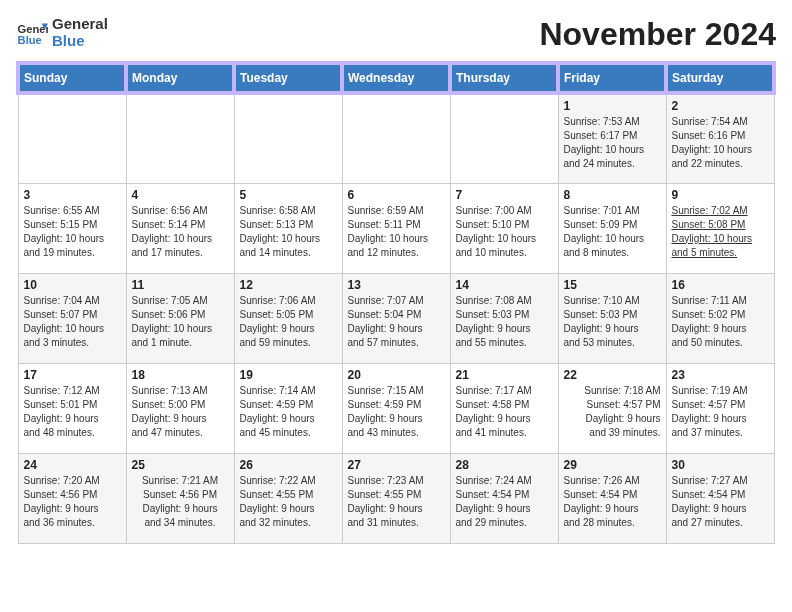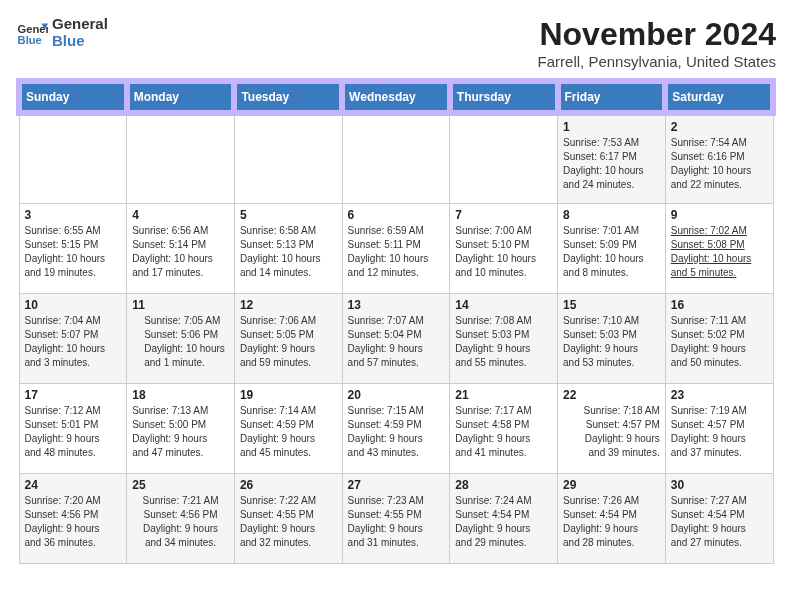--- a/index.html
+++ b/index.html
@@ -43,21 +43,21 @@
       border-collapse: collapse;
       table-layout: fixed;
     }
     thead th {
       background-color: #3a7abf;
       color: #fff;
       font-size: 12px;
       font-weight: bold;
       padding: 6px 4px;
       text-align: left;
-      border: 6px solid #c4b5fd;
+      border: 4px solid #c4b5fd;
     }
     tbody td {
       vertical-align: top;
       border: 1px solid #ccc;
       padding: 4px 5px;
       font-size: 10.5px;
       color: #333;
       height: 90px;
       background: #fff;
     }
@@ -90,21 +90,20 @@
       <text x="2" y="34" font-size="14" font-weight="bold" fill="#3a7abf">Blue</text>
       <polygon points="32,8 40,8 36,16" fill="#3a7abf"></polygon>
     </svg>
     <div style="line-height:1.1;">
       <div style="font-size:15px;font-weight:bold;color:#333;">General</div>
       <div style="font-size:15px;font-weight:bold;color:#3a7abf;">Blue</div>
     </div>
   </div>
   <div class="title-area">
     <div class="month-title">November 2024</div>
-    <div class="location">Farrell, Pennsylvania, United States</div>
   </div>
 </div>
 
 <table>
   <thead>
     <tr>
     <th>Sunday</th>
         <th>Monday</th>
         <th>Tuesday</th>
         <th>Wednesday</th>
@@ -189,21 +188,21 @@
       <tr>
         <td>
           <span class="day-num">10</span>
           <div class="day-info" style="white-space: pre-line;">Sunrise: 7:04 AM
 Sunset: 5:07 PM
 Daylight: 10 hours
 and 3 minutes.</div>
         </td>
         <td>
           <span class="day-num">11</span>
-          <div class="day-info" style="white-space: pre-line; margin-left: 12px;">Sunrise: 7:05 AM
+          <div class="day-info" style="white-space: pre-line;">Sunrise: 7:05 AM
 Sunset: 5:06 PM
 Daylight: 10 hours
 and 1 minute.</div>
         </td>
         <td>
           <span class="day-num">12</span>
           <div class="day-info" style="white-space: pre-line;">Sunrise: 7:06 AM
 Sunset: 5:05 PM
 Daylight: 9 hours
 and 59 minutes.</div>

